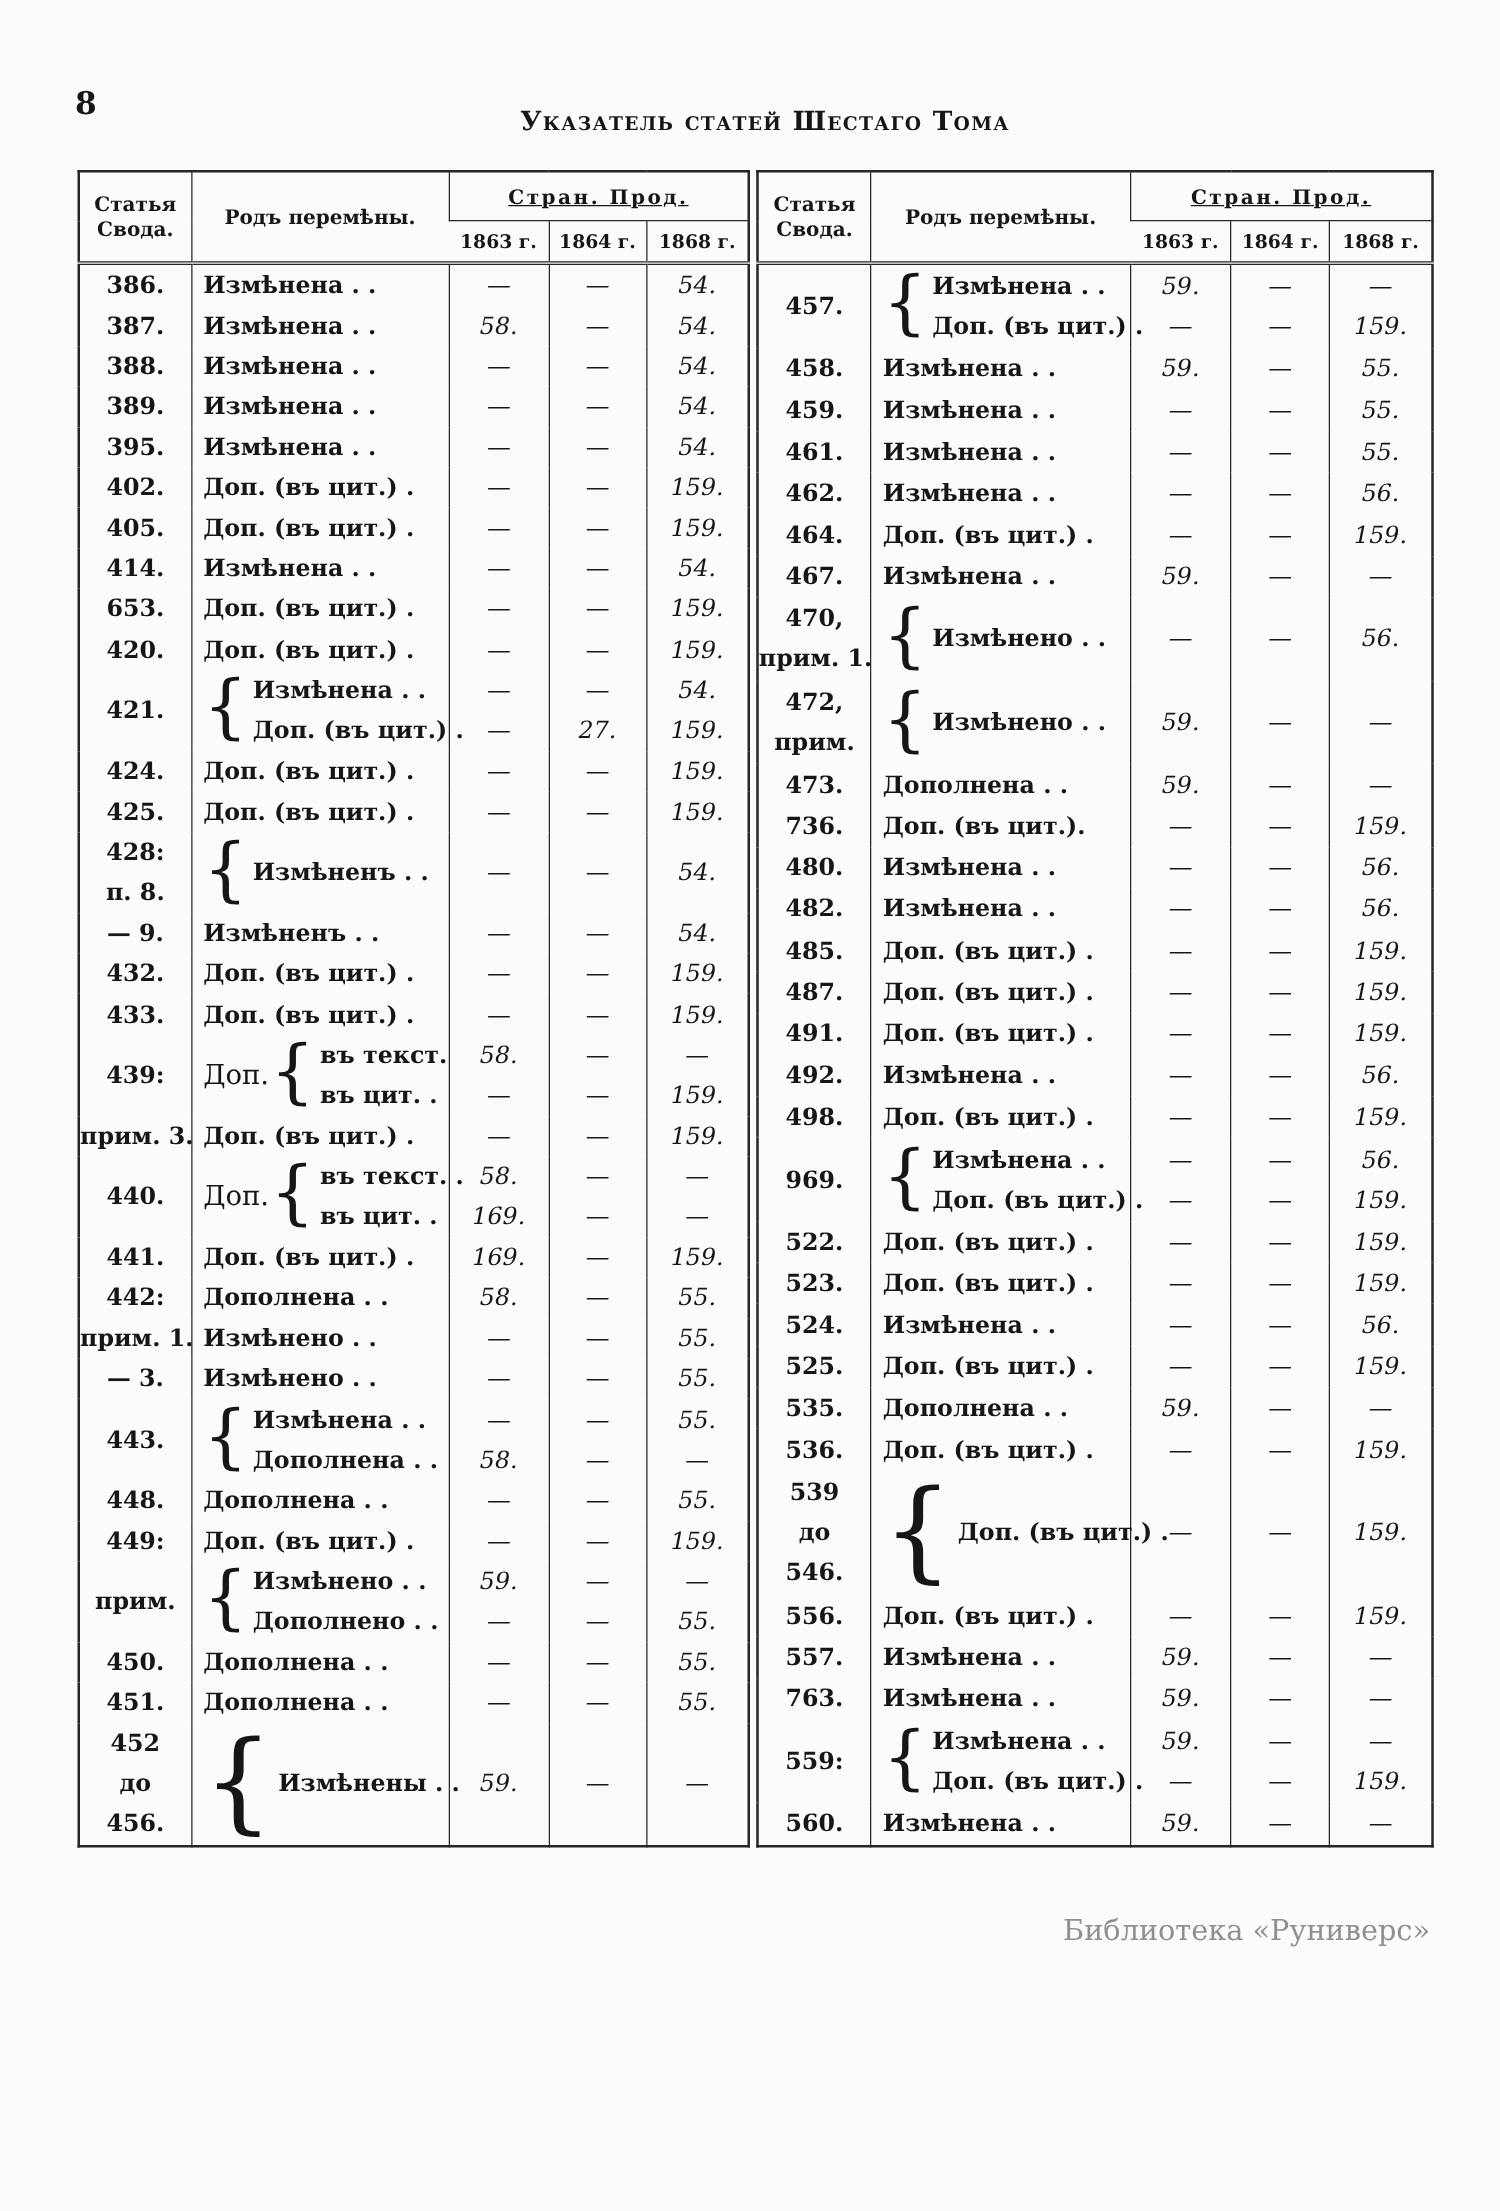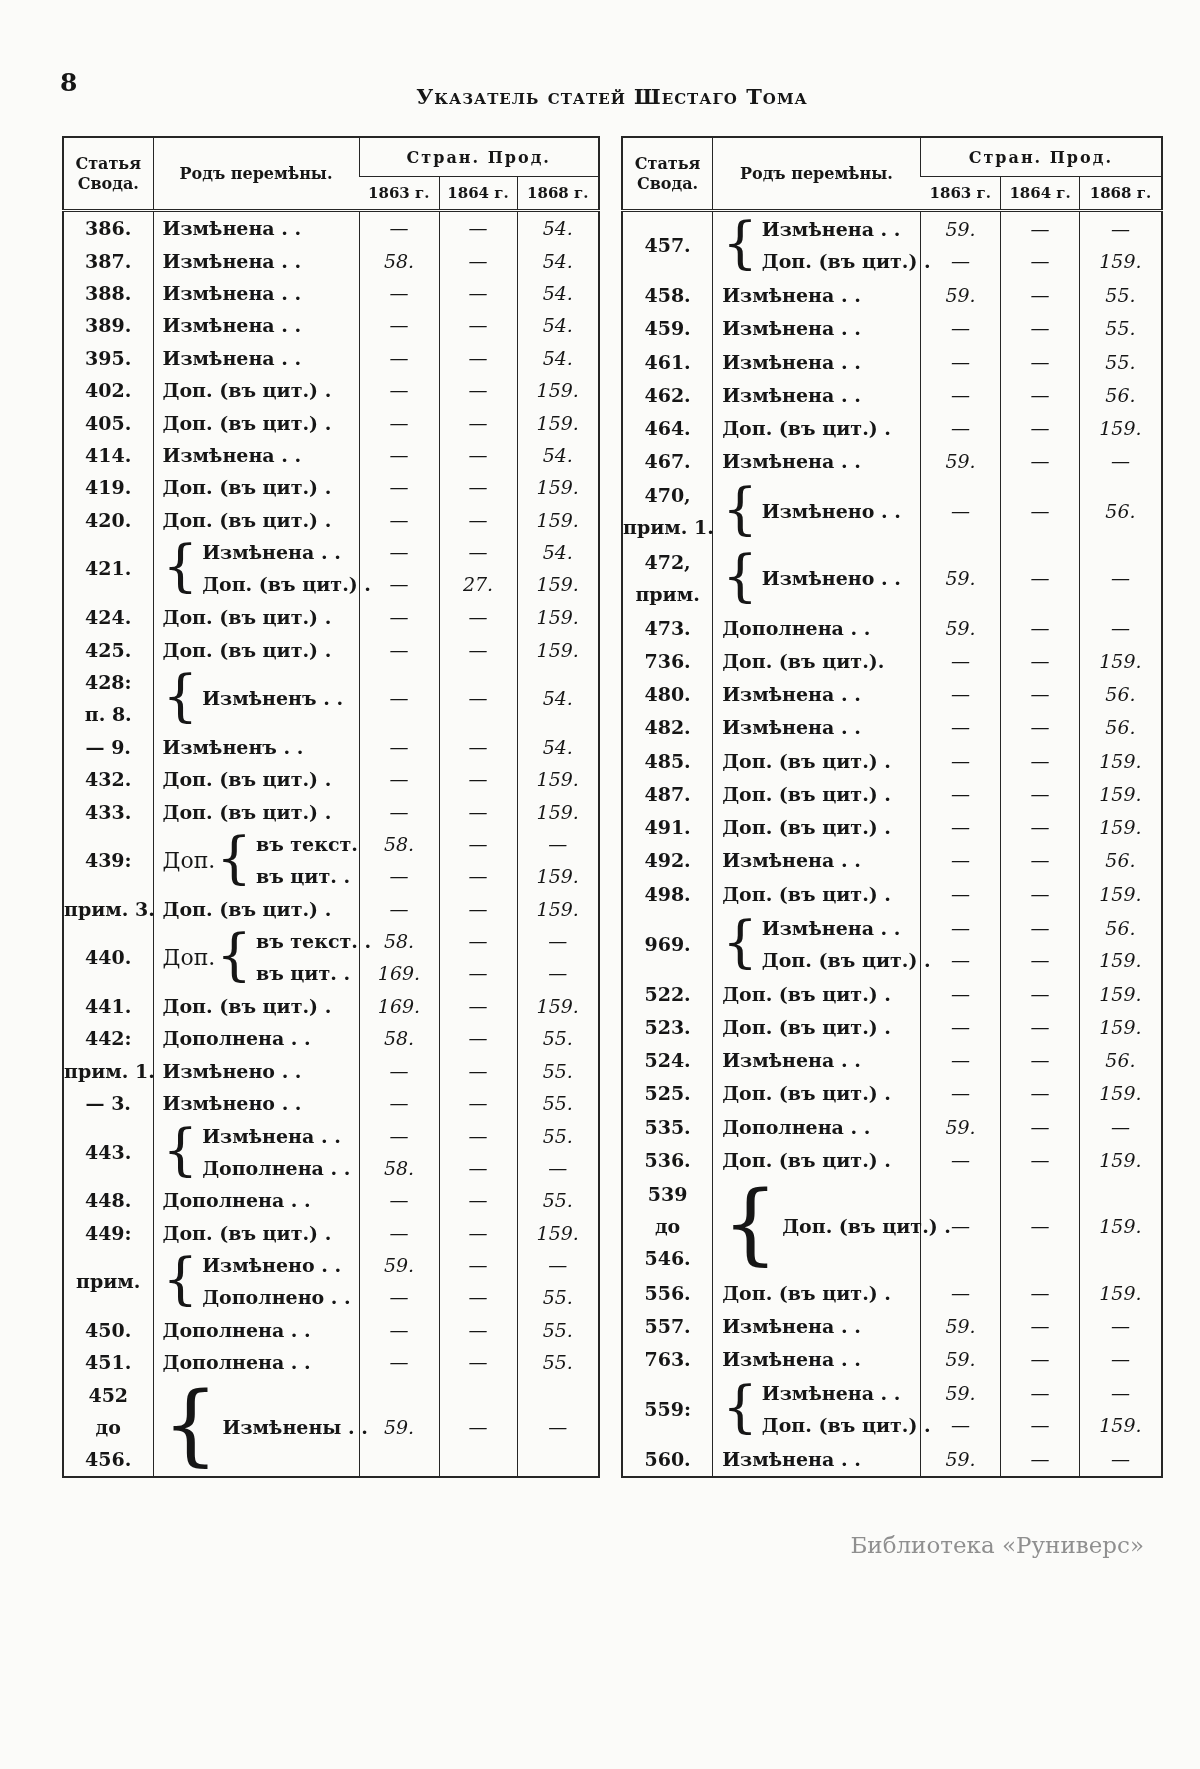--- a/index.html
+++ b/index.html
@@ -18,21 +18,21 @@
   .title {
     position: absolute; left: 0; top: 72px; width: 100%;
     text-align: center;
     font-size: 21px; font-weight: bold;
     font-variant: small-caps;
     letter-spacing: 1px;
     margin: 12px;
   }
   .tables {
     position: absolute; left: 62px; top: 136px;
-    display: flex; gap: 21px;
+    display: flex; gap: 5px;
   }
   table {
     border-collapse: collapse;
     table-layout: fixed;
     border: 2px solid #262626;
   }
   .tbl-l { width: 534px; height: 1342px; }
   .tbl-r { width: 542px; height: 1342px; }
   col.c-art { width: 90px; }
   col.c-chg { width: 206px; }
@@ -42,21 +42,21 @@
   th {
     border-left: 1px solid #262626;
     font-weight: bold;
     padding: 2px 2px;
     text-align: center;
     vertical-align: middle;
   }
   tr.h1 th { height: 34px; font-size: 16px; }
   tr.h2 th { height: 28px; font-size: 15px; margin-top: 15px; }
   th.h-art { font-size: 15px; line-height: 1.25; }
-  th.h-pages { border-bottom: 1px solid #262626; letter-spacing: 2px; }
+  th.h-pages { border-bottom: 1px solid #262626; letter-spacing: 2px; text-decoration: underline; }
   th.h-art, th.h-chg, th.h-year { border-bottom: 3px double #262626; }
   tbody td {
     border-left: 1px solid #262626;
     vertical-align: middle;
     padding: 0;
   }
   tbody td:first-child, thead th:first-child { border-left: none; }
   .ln { height: 32px; line-height: 32px; white-space: nowrap; }
   .stack { display: flex; flex-direction: column; justify-content: center; }
   td.art { text-align: center; }
@@ -340,21 +340,21 @@
             </td>
             <td class="yv">
               <div class="stack">
                 <div class="ln val">54.</div>
               </div>
             </td>
           </tr>
           <tr class="row">
             <td class="art">
               <div class="stack">
-                <div class="ln art-ln">419.</div>
+                <div class="ln art-ln">653.</div>
               </div>
             </td>
             <td class="chg">
               <div class="chg-wrap">
                 <div class="stack">
                   <div class="ln chg-ln">Доп. (въ цит.) .</div>
                 </div>
               </div>
             </td>
             <td class="yv">

